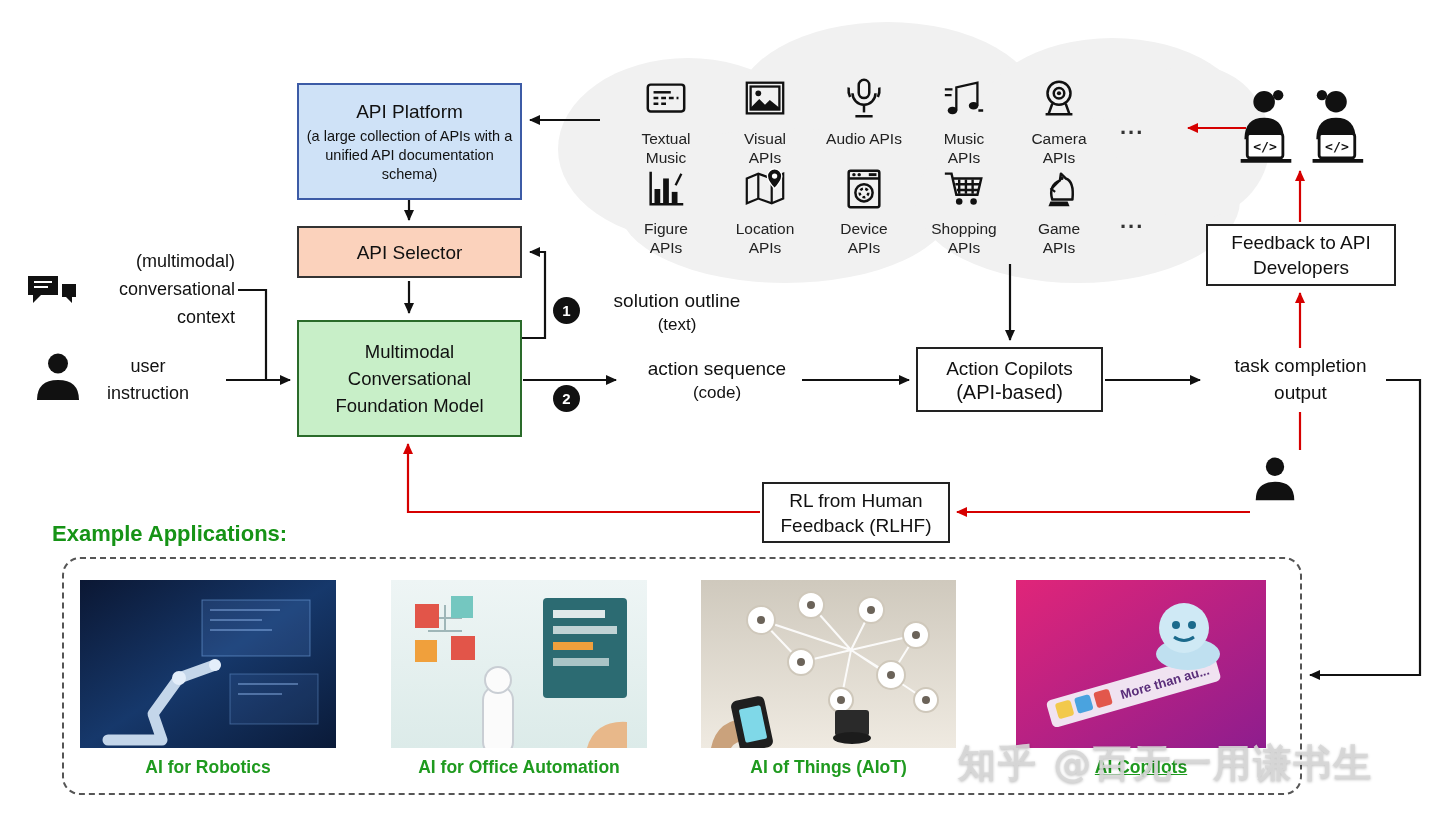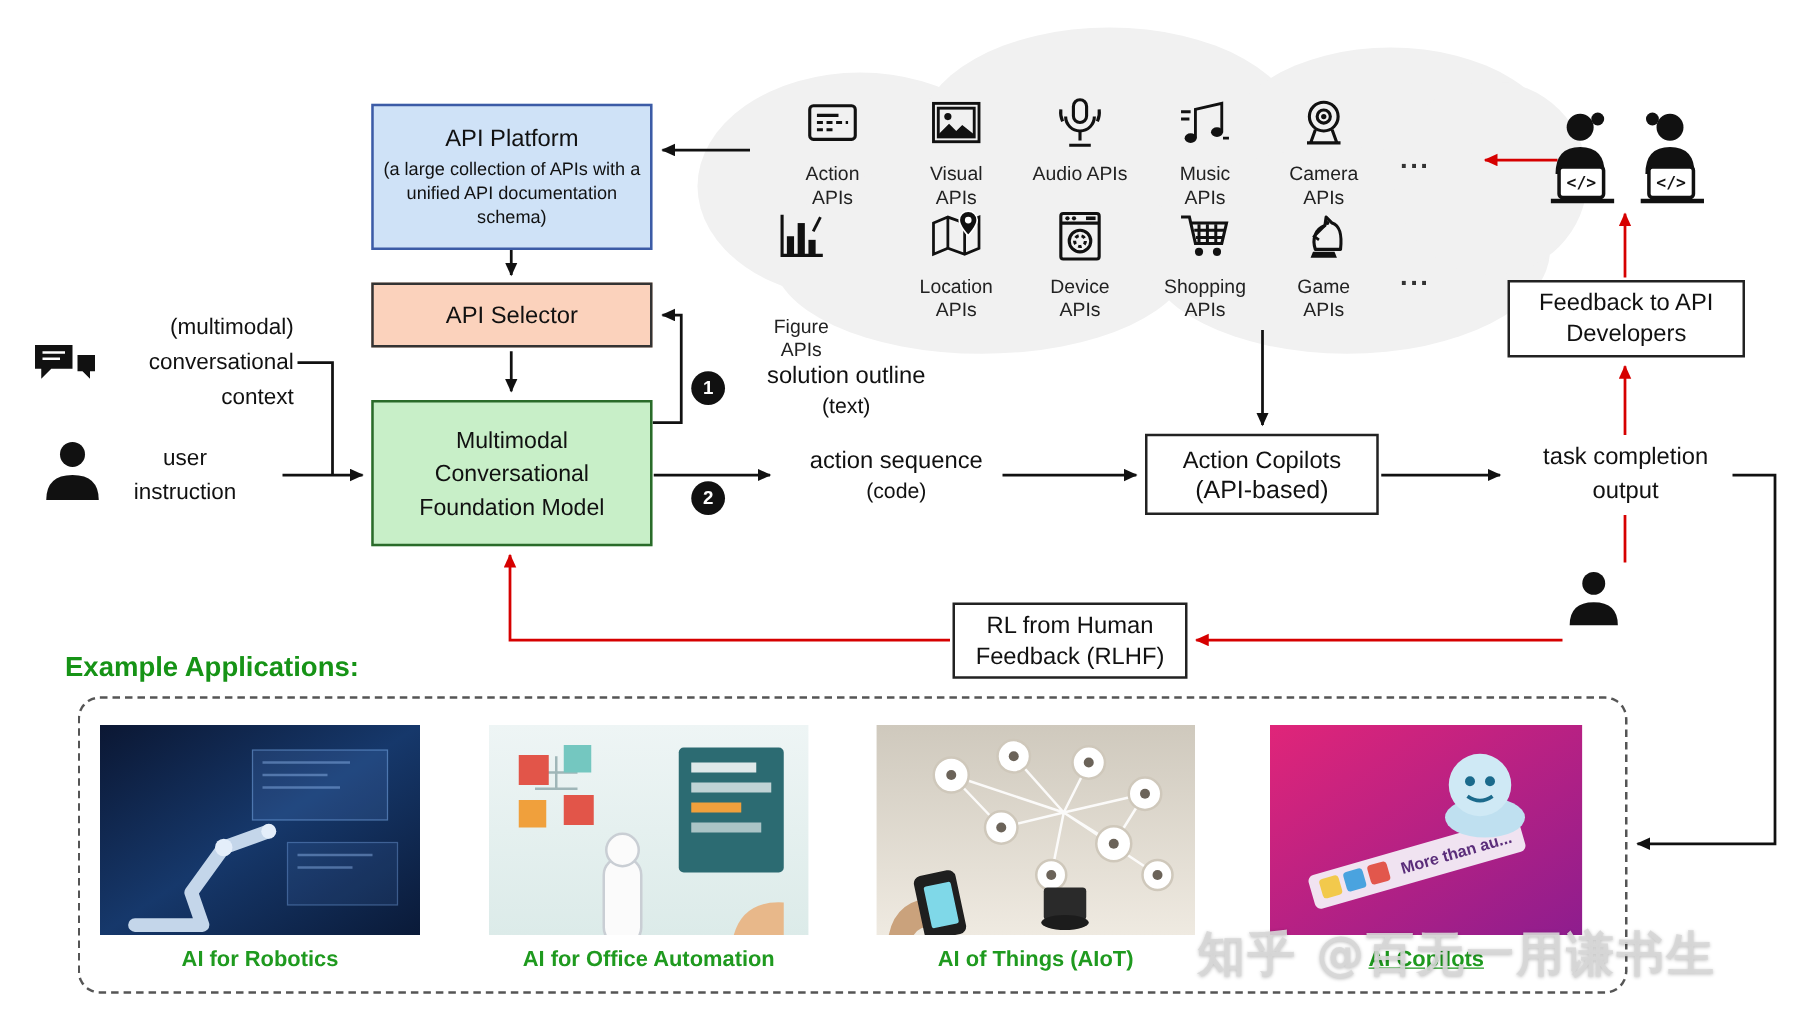--- a/index.html
+++ b/index.html
@@ -153,21 +153,21 @@
 
   <div class="api-cell" style="left:619px;top:76px;">
     <span><svg viewBox="0 0 48 48">
           <g fill="none" stroke="#111" stroke-width="2.6">
             <rect x="5" y="9" width="38" height="28" rx="3"></rect>
             <path d="M11 17 h18"></path>
             <path d="M11 23 h26" stroke-dasharray="5 3"></path>
             <path d="M11 29 h14" stroke-dasharray="5 3"></path>
           </g>
         </svg></span>
-    <span class="api-label">Action APIs</span>
+    <span class="api-label">Textual Music</span>
   </div>
   <div class="api-cell" style="left:718px;top:76px;">
     <span><svg viewBox="0 0 48 48">
           <g fill="none" stroke="#111" stroke-width="2.4">
             <rect x="5" y="7" width="38" height="32"></rect>
             <rect x="9" y="11" width="30" height="24"></rect>
           </g>
           <circle cx="17" cy="18" r="3" fill="#111"></circle>
           <path d="M9 33 l9 -9 6 6 5 -5 10 8 v2 h-30 z" fill="#111"></path>
         </svg></span>
@@ -203,21 +203,21 @@
             <circle cx="24" cy="18" r="12"></circle>
             <circle cx="24" cy="18" r="5.5"></circle>
             <path d="M17 29 l-4 11 M31 29 l4 11 M10 40 h28"></path>
           </g>
           <circle cx="24" cy="18" r="2.2" fill="#111"></circle>
         </svg></span>
     <span class="api-label">Camera APIs</span>
   </div>
   <div class="ellipsis" style="left:1120px;top:114px;">...</div>
 
-  <div class="api-cell" style="left:594px;top:166px;gap:32px;">
+  <div class="api-cell" style="left:619px;top:166px;">
     <span><svg viewBox="0 0 48 48">
           <g stroke="#111" stroke-width="2.6" fill="none">
             <path d="M8 6 V40 H42"></path>
           </g>
           <rect x="12" y="24" width="6" height="16" fill="#111"></rect>
           <rect x="21" y="13" width="6" height="27" fill="#111"></rect>
           <rect x="30" y="27" width="6" height="13" fill="#111"></rect>
           <path d="M40 8 l-6 12" stroke="#111" stroke-width="2.4"></path>
         </svg></span>
     <span class="api-label">Figure APIs</span>

